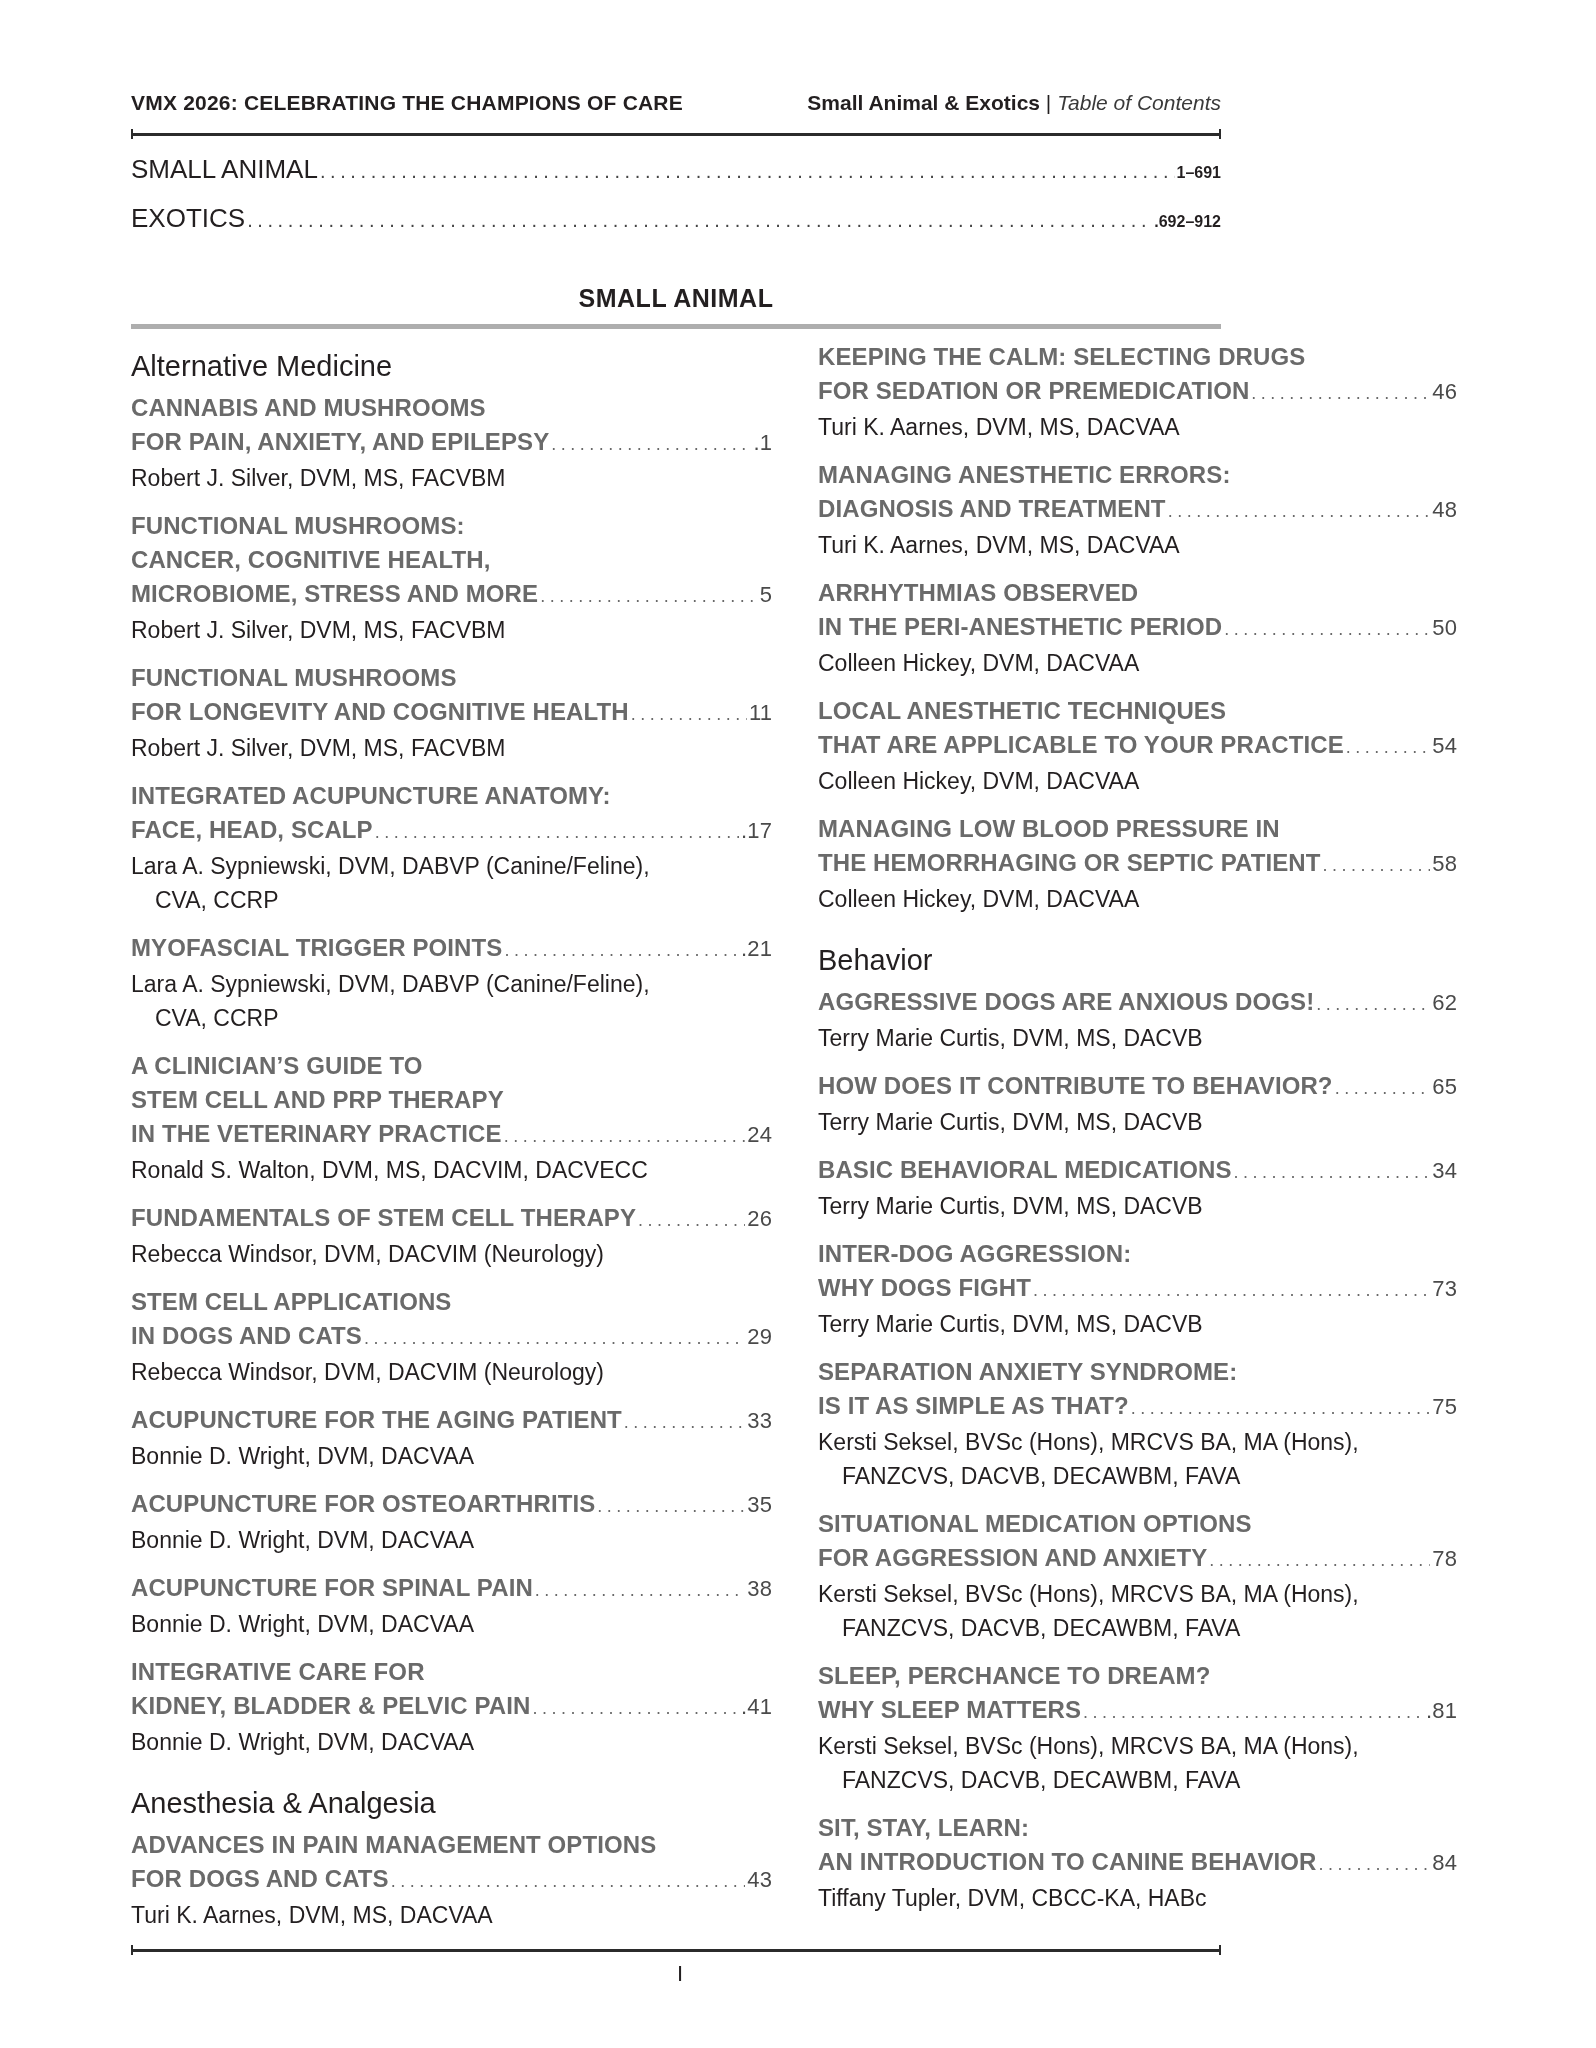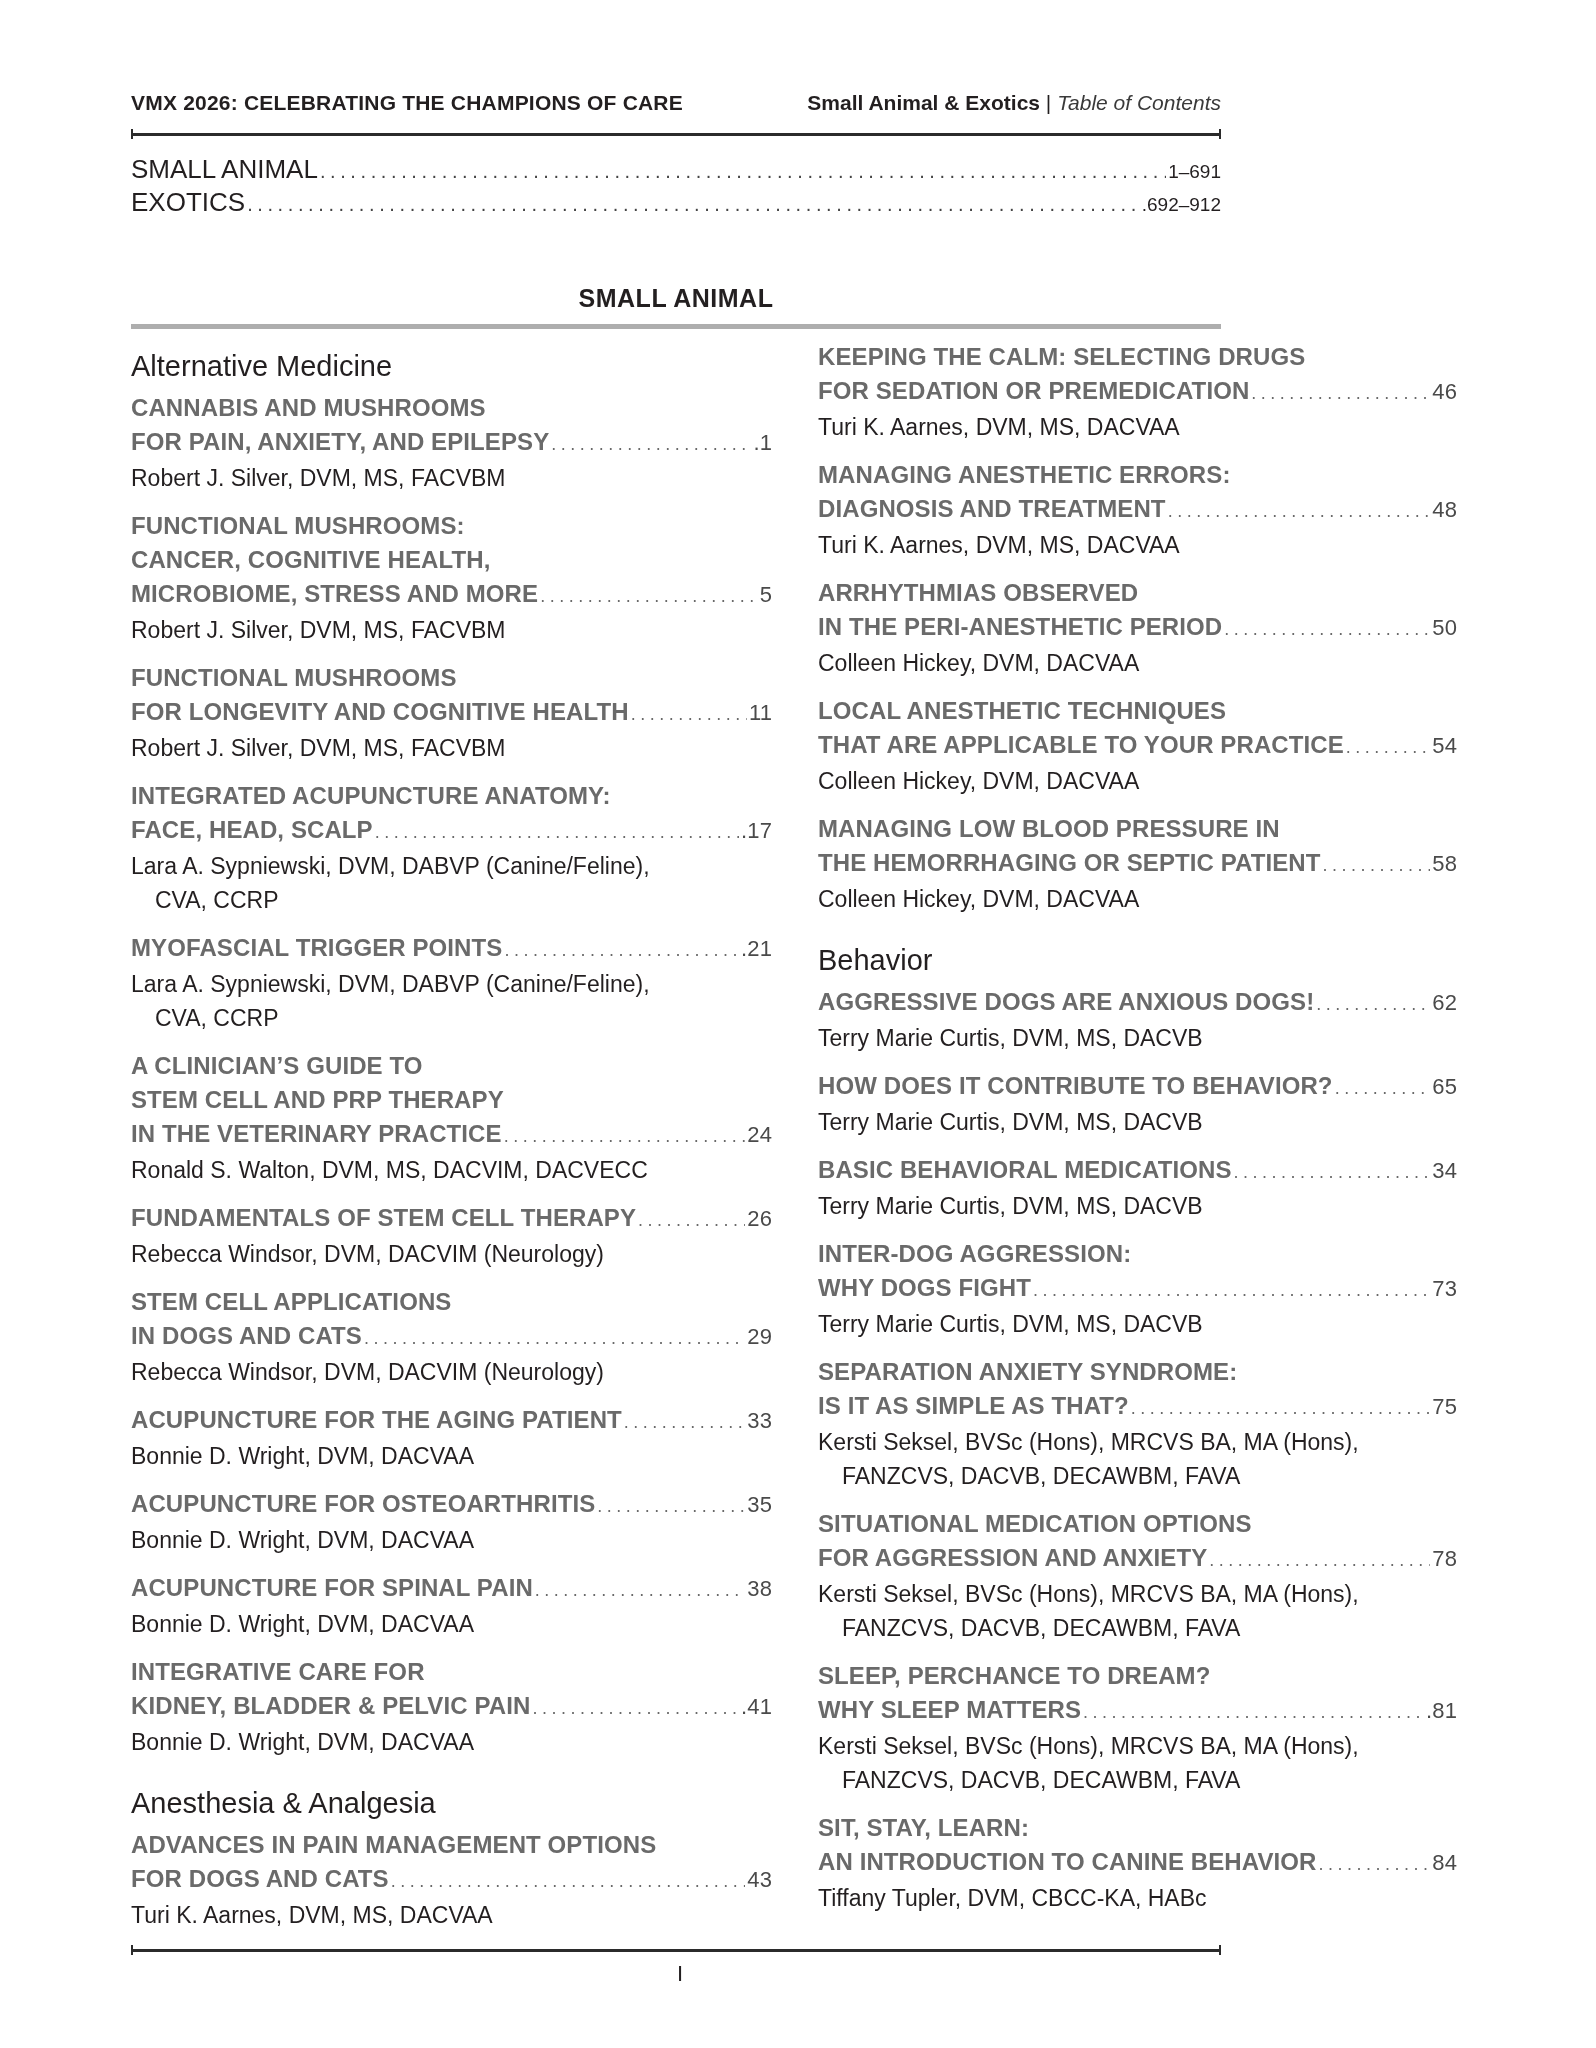--- a/index.html
+++ b/index.html
@@ -18,21 +18,21 @@
   .rule-black::before, .rule-black::after { content: ""; position: absolute; top: -4px; width: 2px; height: 10px; background: #2b2b2b; }
   .rule-black::before { left: 0; }
   .rule-black::after { right: 0; }
   .rule-top { top: 133px; }
   .rule-bottom { top: 1949px; }
 
   .overview { position: absolute; left: 131px; right: 139px; }
   .ov-row { position: absolute; left: 0; right: 0; height: 34px; display: flex; align-items: baseline; font-size: 26px; }
   .ov-row .lbl { white-space: nowrap; color: #231f20; }
   .ov-row .leader { flex: 1; overflow: hidden; white-space: nowrap; color: #444; margin: 0 2px; font-size: 20px; letter-spacing: 4.6px; }
-  .ov-row .pg { white-space: nowrap; font-size: 19px; color: #231f20; }
+  .ov-row .pg { white-space: nowrap; font-size: 16px; color: #231f20; font-weight: bold; }
 
   .section-title { position: absolute; left: 131px; right: 139px; top: 284px; text-align: center;
                    font-size: 25px; font-weight: bold; letter-spacing: 0.5px; color: #231f20; }
   .rule-gray { position: absolute; left: 131px; right: 139px; top: 324px; height: 5px; background: #aeaeae; }
 
   .col { position: absolute; top: 340px; }
   .col-left { left: 131px; width: 641px; }
   .col-right { left: 818px; width: 639px; }
 
   .cat { font-size: 29px; color: #231f20; line-height: 44px; margin-top: 4px; margin-bottom: 3px; }
@@ -64,21 +64,21 @@
   </div>
 
   <div class="rule-black rule-top"></div>
 
   <div class="overview">
     <div class="ov-row" style="top:154px;">
       <span class="lbl">SMALL ANIMAL</span>
       <span class="leader">................................................................................................................................................</span>
       <span class="pg">1–691</span>
     </div>
-    <div class="ov-row" style="top:187px;justify-content:space-between;">
+    <div class="ov-row" style="top:203px;justify-content:space-between;">
       <span class="lbl">EXOTICS</span>
       <span class="leader">................................................................................................................................................</span>
       <span class="pg">.692–912</span>
     </div>
   </div>
 
   <div class="section-title">SMALL ANIMAL</div>
   <div class="rule-gray"></div>
 
   <div class="col col-left" id="col-left">

